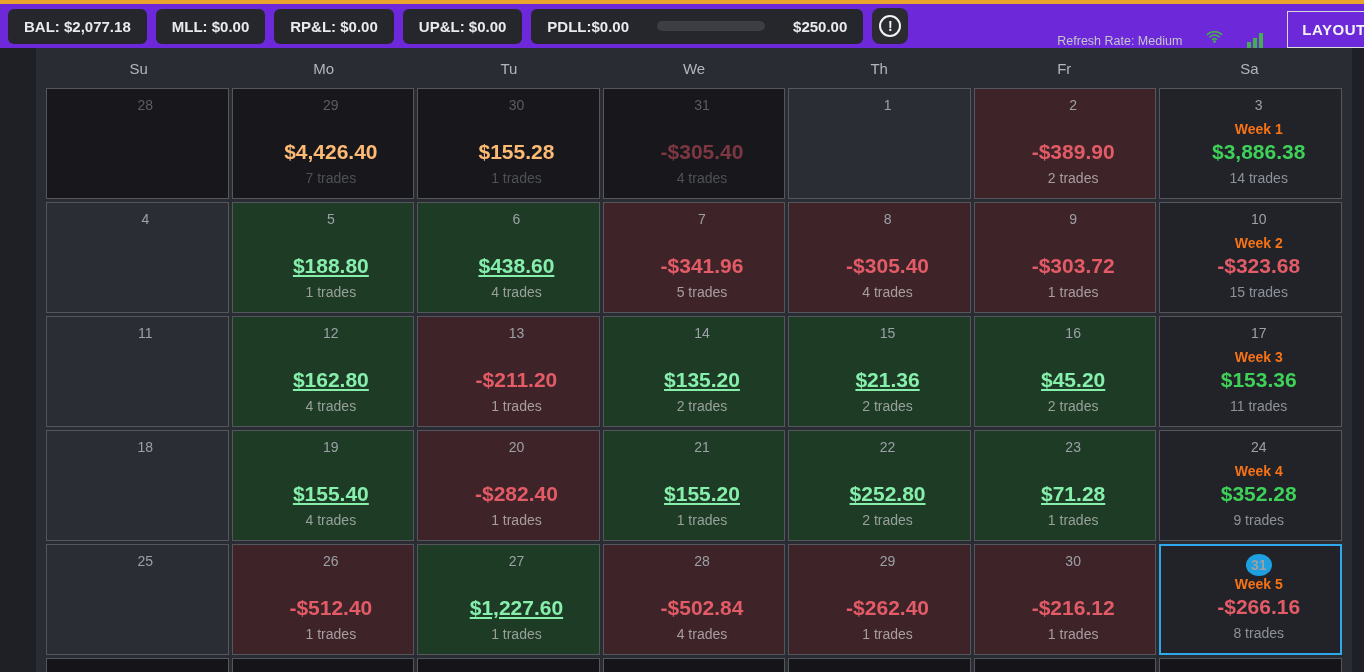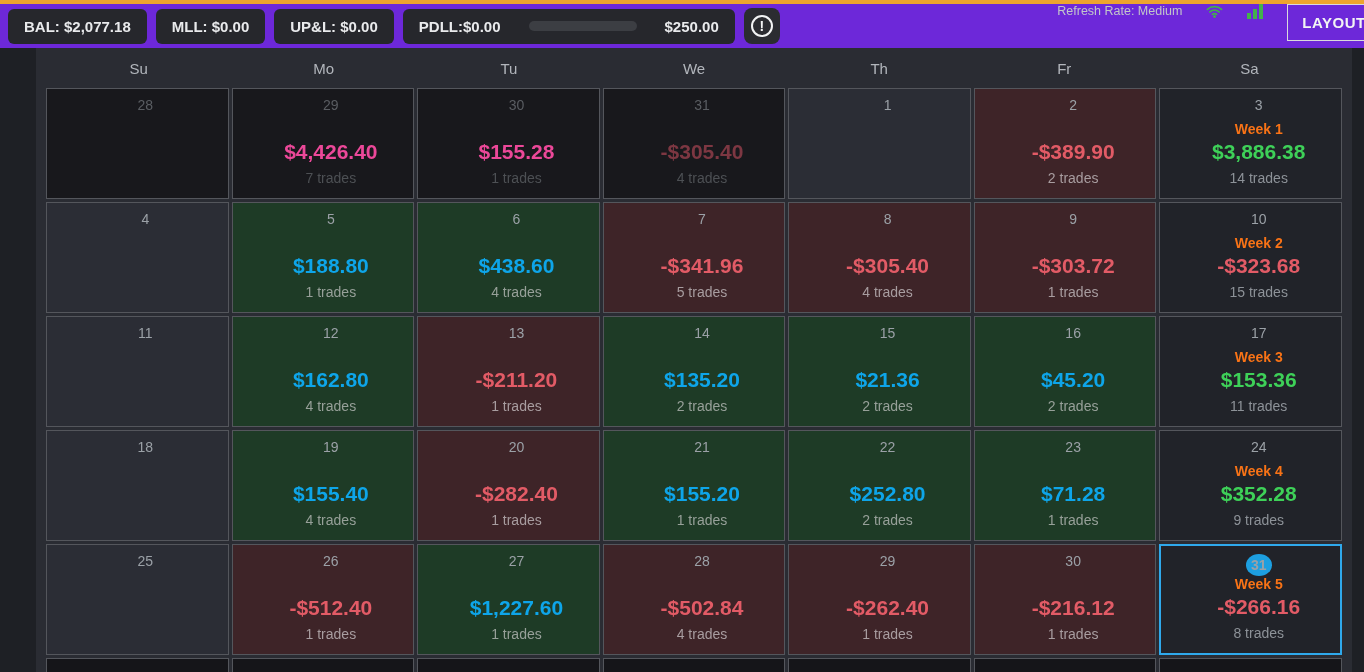--- a/index.html
+++ b/index.html
@@ -14,21 +14,21 @@
           color:#e9eaec; font-weight:bold; font-size:15px; white-space:nowrap;
           display:flex; align-items:center; }
   .pdll-pill { gap:28px; }
   .slider-track { width:108px; height:10px; border-radius:5px; background:#3c3e43; }
   .alert-btn { background:#2b2c31; border-radius:8px; width:36px; height:36px;
                display:flex; align-items:center; justify-content:center; margin-right:8px; }
   .alert-circle { width:22px; height:22px; border:2px solid #f2f3f4; border-radius:50%;
                   color:#f2f3f4; font-weight:bold; font-size:14px; display:flex;
                   align-items:center; justify-content:center; line-height:1; }
   .top-right { position:absolute; right:0; top:0; height:44px; display:flex;
-               align-items:flex-start; gap:24px; }
+               align-items:flex-end; gap:24px; }
   .refresh-label { color:#c3c6ca; font-size:12.5px; }
   .layout-btn { border:1px solid #d9dadc; color:#f2f3f4; font-weight:bold; font-size:15px;
                 padding:9px 14px; background:transparent; white-space:nowrap;
                 margin-right:-26px; letter-spacing:.5px; }
 
   
   .panel { position:absolute; left:36px; top:48px; width:1316px; height:635px;
            background:#2a2c33; overflow:hidden; }
   .dow-row { display:grid; grid-template-columns:repeat(7,1fr); padding:0 10px;
              height:40px; align-items:center; }
@@ -39,28 +39,28 @@
           align-items:center; padding:6px 4px 12px 20px; cursor:pointer; }
   .cell .date { font-size:14px; color:#9ba1a7; margin-top:2px; }
   .cell .spacer { flex:1; }
   .cell .value { font-size:21px; font-weight:bold; line-height:1.25; }
   .cell .trades { font-size:14px; color:#8d9298; margin-top:5px; }
   .cell .week-label { font-size:14px; font-weight:bold; color:#f97316; margin-bottom:2px; }
 
   .empty       { background:#2b2d35; }
   .gain        { background:#1e3b26; }
   .loss        { background:#3e2428; }
-  .gain .value { color:#0ea5e9; }
+  .gain .value { color:#86efac;text-decoration:underline; }
   .loss .value { color:#e25b66; }
   .gain .trades{ color:#97a099; }
   .loss .trades{ color:#a89da0; }
 
   .prev-empty, .prev-gain, .prev-loss { background:#18181c; }
   .prev-empty .date, .prev-gain .date, .prev-loss .date { color:#5a5d62; }
-  .prev-gain .value { color:#ec4899; }
+  .prev-gain .value { color:#fdba74; }
   .prev-loss .value { color:#7d3742; }
   .prev-gain .trades, .prev-loss .trades { color:#4d5054; }
 
   .summary-gain, .summary-loss { background:#212329; }
   .summary-gain .value { color:#3ed158; }
   .summary-loss .value { color:#e25b66; }
 
   .today-cell { border:2px solid #2fa9ec; }
   .today-badge { background:#1d9fe0; color:#14344c; font-weight:bold; width:26px;
                  height:26px; border-radius:50%; display:flex; align-items:center;
@@ -74,20 +74,23 @@
 <body>
 
 <div class="top-accent"></div>
 
 <div class="top-bar">
   <div class="pill">
     <span>BAL: $2,077.18</span>
   </div>
   <div class="pill">
     <span>MLL: $0.00</span>
+  </div>
+  <div class="pill">
+    <span>RP&amp;L: $0.00</span>
   </div>
   <div class="pill">
     <span>UP&amp;L: $0.00</span>
   </div>
   <div class="pill pdll-pill">
     <span>PDLL:$0.00</span>
     <span class="slider-track"></span>
     <span>$250.00</span>
   </div>
   <div class="alert-btn">

